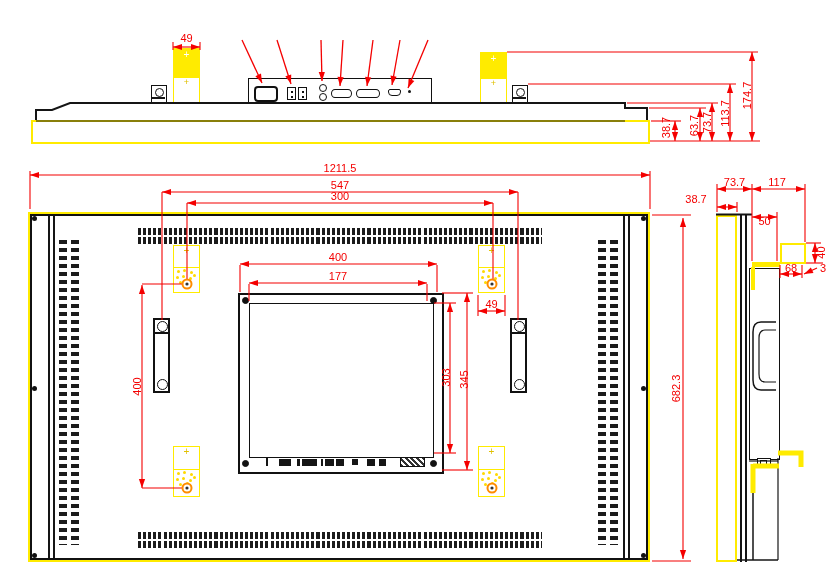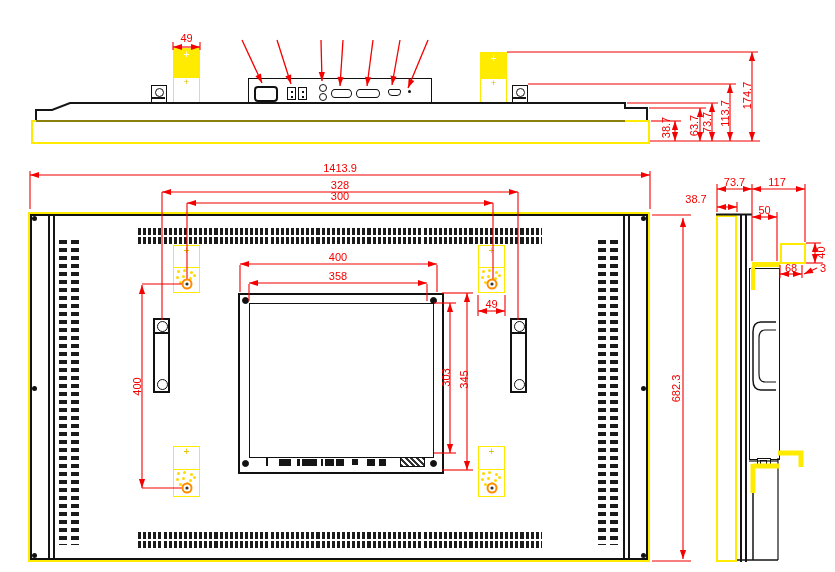--- a/index.html
+++ b/index.html
@@ -328,31 +328,31 @@
     </g>
   </svg>
 
   <span class="dim" style="left:173px;top:33px;width:27px;">49</span>
   <span class="dim rot" style="left:653px;top:122px;width:26px;">38.7</span>
   <span class="dim rot" style="left:681px;top:120px;width:26px;">63.7</span>
   <span class="dim rot" style="left:694px;top:117px;width:26px;">73.7</span>
   <span class="dim rot" style="left:709px;top:108px;width:32px;">113.7</span>
   <span class="dim rot" style="left:731px;top:90px;width:32px;">174.7</span>
 
-  <span class="dim" style="left:302px;top:163px;width:76px;">1413.9</span>
-  <span class="dim" style="left:312px;top:180px;width:56px;">328</span>
+  <span class="dim" style="left:302px;top:163px;width:76px;">1211.5</span>
+  <span class="dim" style="left:312px;top:180px;width:56px;">547</span>
   <span class="dim" style="left:312px;top:191px;width:56px;">300</span>
   <span class="dim rot" style="left:124px;top:381px;width:26px;">400</span>
   <span class="dim" style="left:478px;top:299px;width:27px;">49</span>
   <span class="dim" style="left:308px;top:252px;width:60px;">400</span>
-  <span class="dim" style="left:308px;top:271px;width:60px;">358</span>
+  <span class="dim" style="left:308px;top:271px;width:60px;">177</span>
   <span class="dim rot" style="left:433px;top:372px;width:26px;">303</span>
   <span class="dim rot" style="left:451px;top:374px;width:26px;">345</span>
   <span class="dim rot" style="left:659px;top:383px;width:34px;">682.3</span>
 
   <span class="dim" style="left:683px;top:194px;width:26px;">38.7</span>
   <span class="dim" style="left:718px;top:177px;width:33px;">73.7</span>
   <span class="dim" style="left:755px;top:177px;width:44px;">117</span>
-  <span class="dim" style="left:752px;top:205px;width:25px;">50</span>
+  <span class="dim" style="left:752px;top:216px;width:25px;">50</span>
   <span class="dim rot" style="left:811px;top:247px;width:20px;">40</span>
   <span class="dim" style="left:780px;top:263px;width:22px;">68</span>
   <span class="dim" style="left:818px;top:263px;width:10px;">3</span>
 </div>
 
 </body></html>

